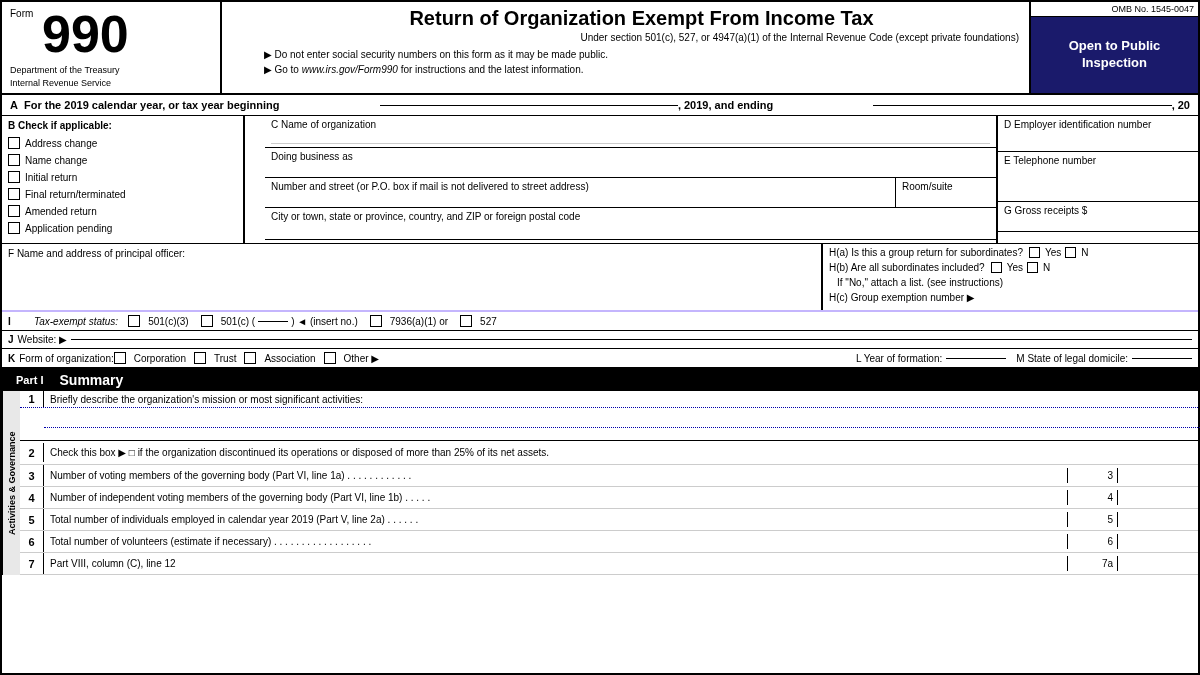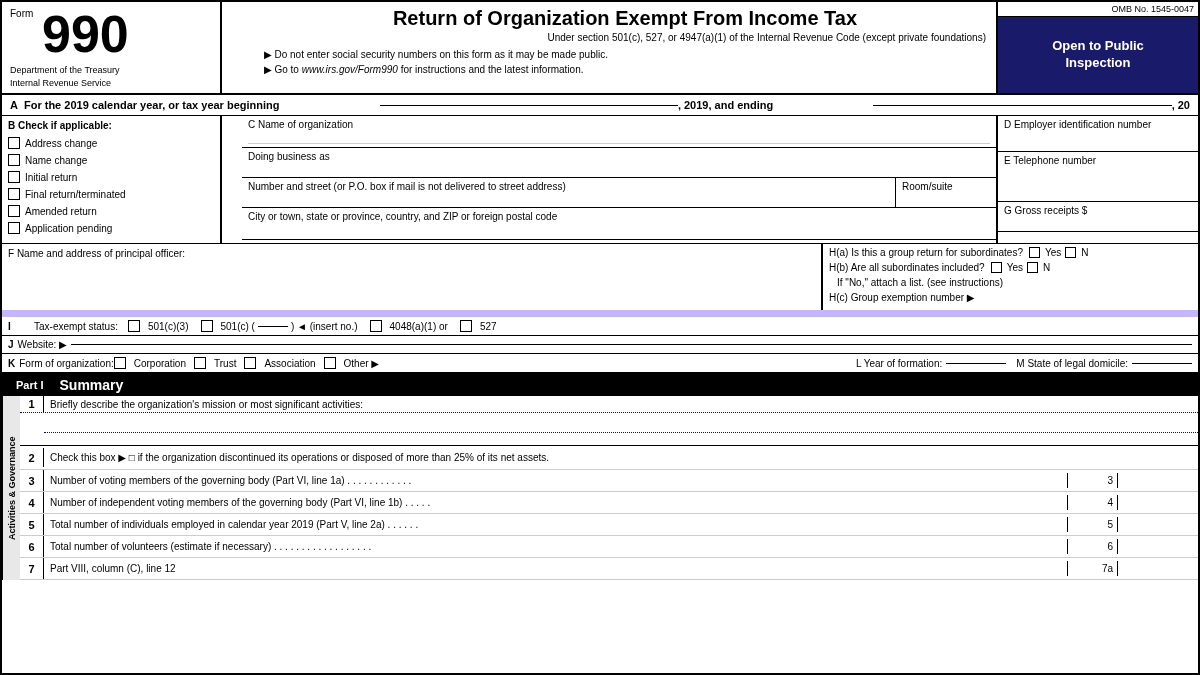--- a/index.html
+++ b/index.html
@@ -67,21 +67,21 @@
     }
     .header-instructions {
       font-size: 10px;
       margin-top: 4px;
       line-height: 1.5;
     }
     .header-instructions span {
       font-style: italic;
     }
     .header-right {
-      width: 200px;
+      width: 167px;
       display: flex;
       flex-direction: column;
     }
     .omb-number {
       font-size: 9px;
       padding: 2px 4px;
       border-bottom: 1px solid #000;
       text-align: right;
     }
     .open-to-public {
@@ -117,21 +117,21 @@
       margin-left: auto;
       font-size: 11px;
     }
     
     .rows-bc {
       display: flex;
       border-bottom: 1px solid #000;
       min-height: 120px;
     }
     .col-b {
-      width: 220px;
+      width: 243px;
       border-right: 2px solid #000;
       padding: 4px 6px;
     }
     .col-b-title {
       font-size: 10px;
       font-weight: bold;
       margin-bottom: 6px;
     }
     .checkbox-row {
       display: flex;
@@ -196,21 +196,21 @@
       border-bottom: 1px solid #000;
     }
     .col-g {
       padding: 3px 6px;
       font-size: 10px;
       border-bottom: 1px solid #000;
     }
     
     .rows-fh {
       display: flex;
-      border-bottom: 7px solid #c4b5fd;
+      border-bottom: 2px solid #c4b5fd;
     }
     .col-f {
       flex: 1;
       border-right: 2px solid #000;
       padding: 4px 6px;
       font-size: 10px;
     }
     .col-h {
       width: 375px;
       padding: 3px 6px;
@@ -234,20 +234,21 @@
       display: flex;
       align-items: center;
     }
     .row-i-label {
       font-weight: bold;
       margin-right: 8px;
       width: 18px;
     }
     .tax-status-label {
       margin-right: 10px;
+      font-style: italic;
     }
     .tax-options {
       display: flex;
       align-items: center;
       gap: 12px;
     }
     .tax-opt {
       display: flex;
       align-items: center;
       gap: 3px;
@@ -533,21 +534,21 @@
         <span>501(c)(3)</span>
       </div>
       <div class="tax-opt">
         <span class="checkbox"></span>
         <span>501(c) (</span>
         <span style="border-bottom:1px solid #000; display:inline-block; width:30px;"></span>
         <span>) ◄ (insert no.)</span>
       </div>
       <div class="tax-opt">
         <span class="checkbox"></span>
-        <span>4048(a)(1) or</span>
+        <span>7936(a)(1) or</span>
       </div>
       <div class="tax-opt">
         <span class="checkbox"></span>
         <span>527</span>
       </div>
     </div>
   </div>
 
   <div class="row-j">
     <span class="row-j-label"><strong>J</strong></span>

